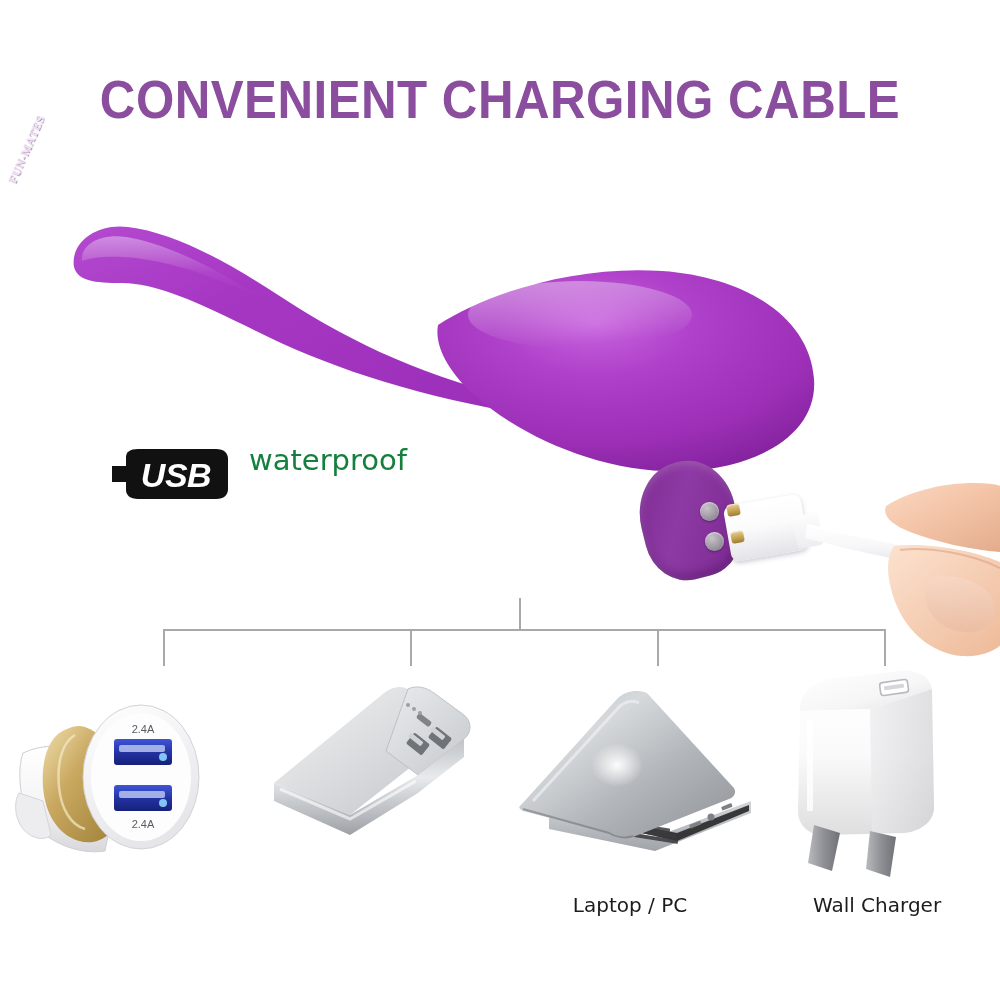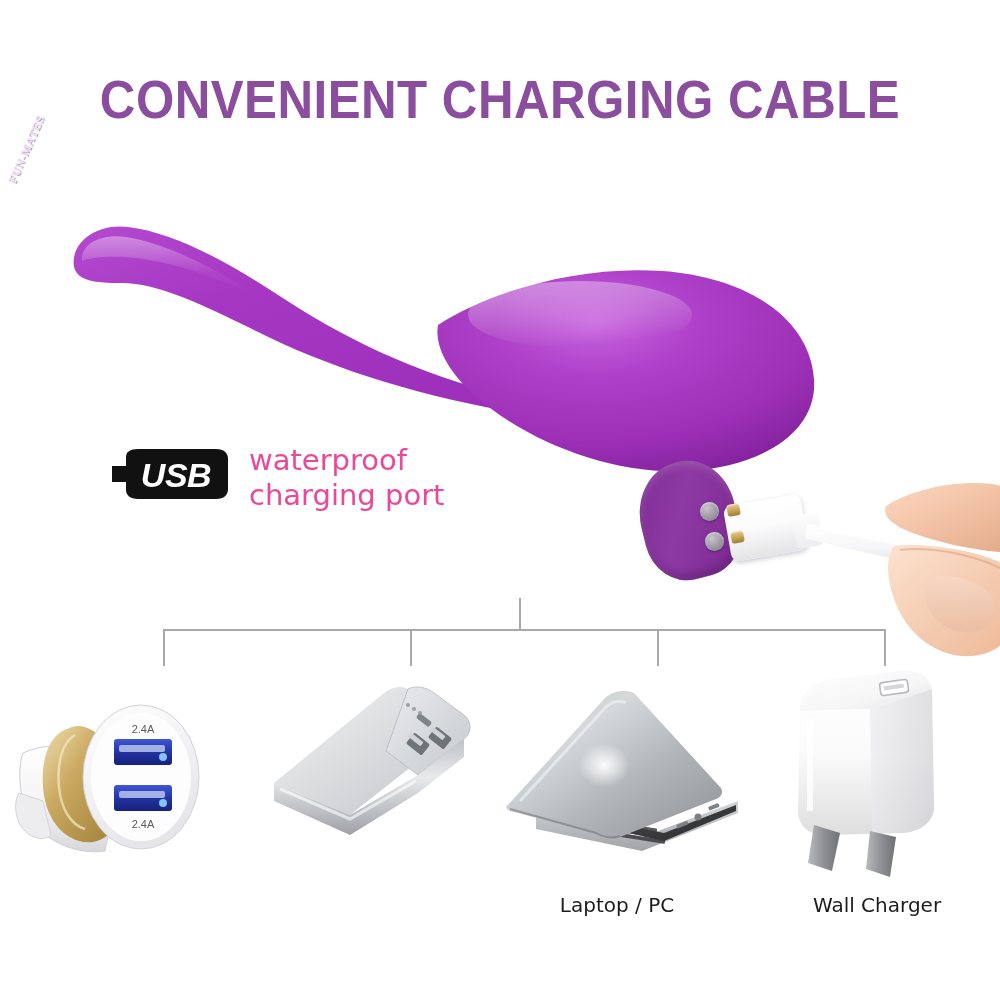--- a/index.html
+++ b/index.html
@@ -175,21 +175,21 @@
   }
   .usb-logo svg { display: block; width: 100%; height: 100%; }
 
   .usb-caption {
     position: absolute;
     left: 137px;
     top: 0px;
     font-family: "DejaVu Sans", sans-serif;
     font-size: 29px;
     line-height: 35px;
-    color: #ec4899;
+    color: #15803d;
     white-space: nowrap;
   }
 
   
   .bracket {
     position: absolute;
     left: 150px;
     top: 596px;
     width: 750px;
     height: 76px;
@@ -205,21 +205,21 @@
     height: 270px;
   }
   .device {
     position: absolute;
     top: 0;
     width: 250px;
     height: 270px;
   }
   .dev-1 { left: 13px; }
   .dev-2 { left: 258px; }
-  .dev-3 { left: 492px; }
+  .dev-3 { left: 505px; }
   .dev-4 { left: 752px; }
 
   .device-art {
     position: absolute;
     left: 0;
     top: 0;
     width: 250px;
     height: 218px;
   }
   .device-art svg { display: block; width: 100%; height: 100%; }
@@ -353,21 +353,20 @@
 
         <path d="M14,8 C14,3 18,0 26,0 L104,0 C112,0 116,4 116,10
                  L116,40 C116,46 112,50 104,50 L26,50
                  C18,50 14,46 14,41 Z" fill="#111111"></path>
 
         <text x="64" y="38" font-family="'Liberation Sans', sans-serif" font-size="34" font-weight="bold" font-style="italic" fill="#ffffff" text-anchor="middle" letter-spacing="-0.5">USB</text>
       </svg>
     </div>
     <div class="usb-caption">
       <div>waterproof</div>
-      <div>charging port</div>
     </div>
   </div>
 
   <div class="bracket">
     <svg viewBox="0 0 750 76" preserveAspectRatio="none">
       <g stroke="#a9a9a9" stroke-width="2.2" fill="none" shape-rendering="crispEdges">
 
         <line x1="370" y1="2" x2="370" y2="34"></line>
 
         <line x1="13" y1="34" x2="736" y2="34"></line>

